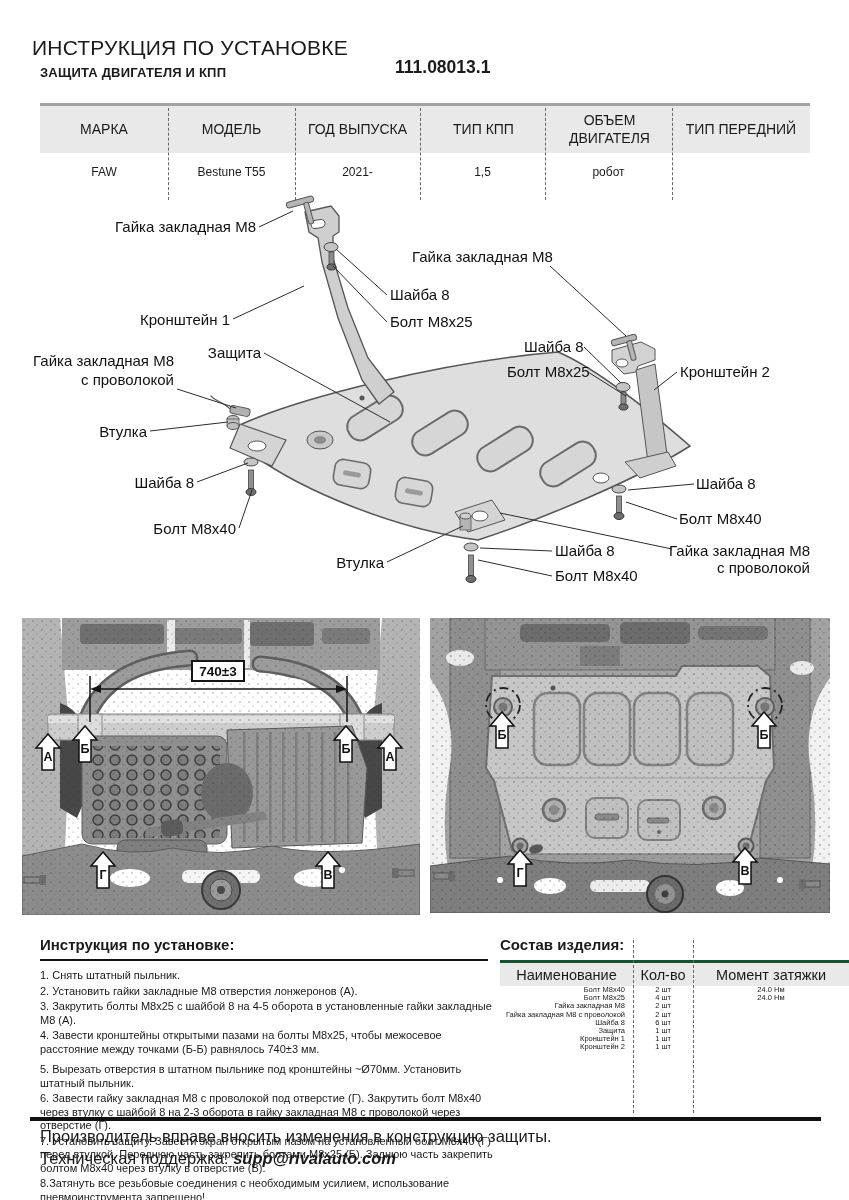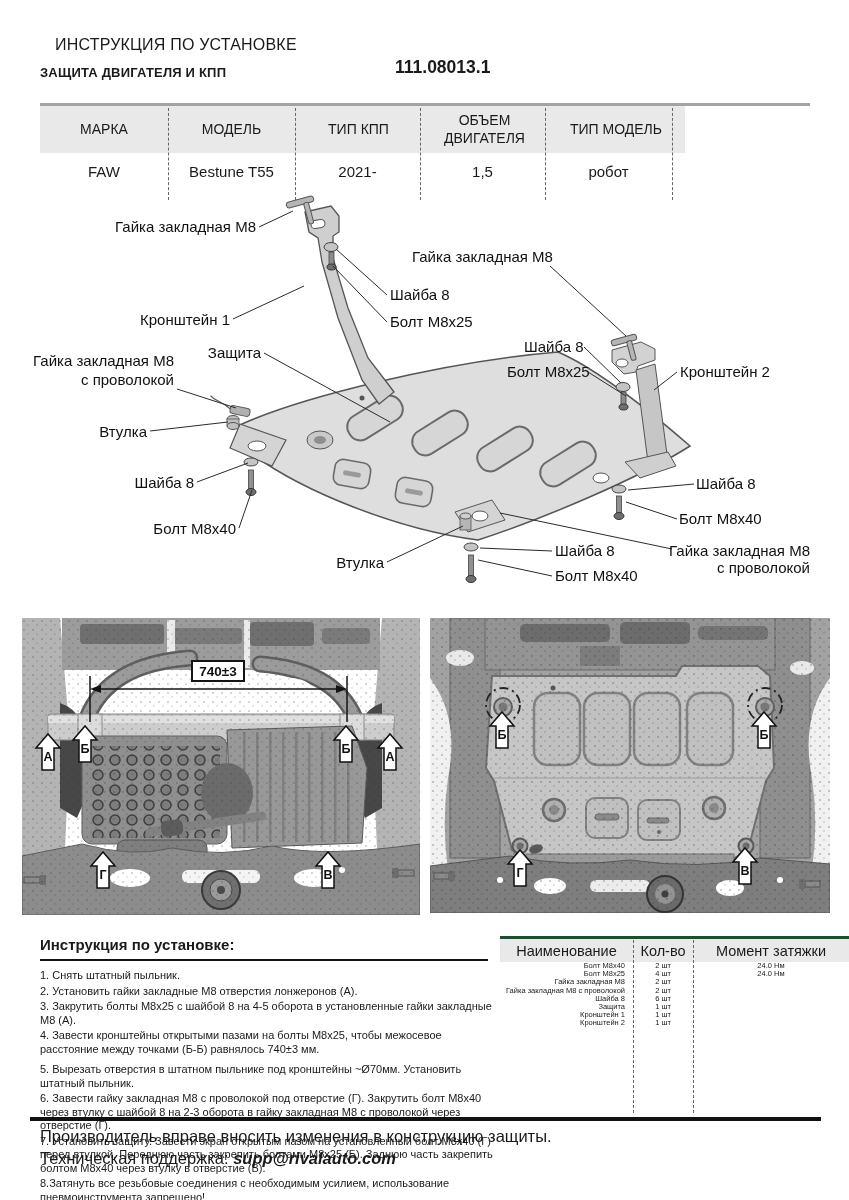--- a/index.html
+++ b/index.html
@@ -1,29 +1,29 @@
 <!DOCTYPE html>
 <html><head>
 <meta charset="utf-8">
 <style>
   html,body{margin:0;padding:0;background:#fff;}
   .page{position:relative;width:849px;height:1200px;background:#fff;overflow:hidden;
         font-family:"Liberation Sans",sans-serif;color:#1a1a1a;}
   .abs{position:absolute;}
   
-  .hdr-l1{left:55px;top:36px;font-size:16px;letter-spacing:.2px;}
+  .hdr-l1{left:32px;top:36px;font-size:21px;letter-spacing:.2px;}
   .hdr-l2{left:40px;top:57px;font-size:13px;font-weight:bold;letter-spacing:.2px;margin-top:8px;}
   .hdr-num{left:395px;top:57px;font-size:17.5px;font-weight:bold;}
   
   .spec{left:40px;top:103px;width:770px;border-top:3px solid #a3a3a3;}
   .spec .row{display:flex;}
   .spec .cell{box-sizing:border-box;display:flex;align-items:center;justify-content:center;
               text-align:center;line-height:1.25;}
   .spec .hrow .cell{height:47px;background:#e9e9e9;font-size:14px;}
-  .spec .vrow .cell{height:38px;font-size:15px;}
+  .spec .vrow .cell{height:38px;font-size:12px;}
   .c0{width:128px}.c1{width:127px}.c2{width:125px}.c3{width:125px}.c4{width:127px}.c5{width:138px}
   .spec .vsep{position:absolute;top:2px;height:92px;width:0;border-left:1.5px dashed #666;}
   
   svg text{font-family:"Liberation Sans",sans-serif;}
   .dlabel{font-size:15px;fill:#111;}
   .leader{stroke:#2b2b2b;stroke-width:1;}
   
   .instr{left:40px;top:936px;width:462px;}
   .instr h3{margin:0;font-size:15px;font-weight:bold;}
   .instr .rule{width:448px;height:2px;background:#111;margin:6px 0 8px 0;}
@@ -54,23 +54,24 @@
 <div class="page">
 
   <div class="abs hdr-l1">ИНСТРУКЦИЯ ПО УСТАНОВКЕ</div>
   <div class="abs hdr-l2">ЗАЩИТА ДВИГАТЕЛЯ И КПП</div>
   <div class="abs hdr-num">111.08013.1</div>
 
   <div class="abs spec">
     <div class="row hrow">
       <div class="cell c0">МАРКА</div>
       <div class="cell c1">МОДЕЛЬ</div>
+      <div class="cell c2">ГОД ВЫПУСКА</div>
       <div class="cell c4">ТИП КПП</div>
       <div class="cell c3">ОБЪЕМ ДВИГАТЕЛЯ</div>
-      <div class="cell c5">ТИП МОДЕЛЬ</div>
+      <div class="cell c5">ТИП ПЕРЕДНИЙ</div>
     </div>
     <div class="row vrow">
       <div class="cell c0">FAW</div>
       <div class="cell c1">Bestune T55</div>
       <div class="cell c2">2021-</div>
       <div class="cell c3">1,5</div>
       <div class="cell c4">робот</div>
     </div>
     <div class="vsep" style="left:128px"></div>
     <div class="vsep" style="left:255px"></div>
@@ -406,20 +407,21 @@
     <p>2. Установить гайки закладные М8 отверстия лонжеронов (А).</p>
     <p>3. Закрутить болты М8х25 с шайбой 8 на 4-5 оборота в установленные гайки закладные М8 (А).</p>
     <p>4. Завести кронштейны открытыми пазами на болты М8х25, чтобы межосевое расстояние между точками (Б-Б) равнялось 740±3 мм.</p>
     <p class="gap">5. Вырезать отверстия в штатном пыльнике под кронштейны ~Ø70мм. Установить штатный пыльник.</p>
     <p>6. Завести гайку закладная М8 с проволокой под отверстие (Г). Закрутить болт М8х40 через втулку с шайбой 8 на 2-3 оборота в гайку закладная М8 с проволокой через отверстие (Г).</p>
     <p>7. Установить защиту. Завести экран открытым пазом на установленный болт М8х40 (Г) перед втулкой. Переднюю часть закрепить болтами М8х25 (Б). Заднюю часть закрепить болтом М8х40 через втулку в отверстие (В).</p>
     <p>8.Затянуть все резьбовые соединения с необходимым усилием, использование пневмоинструмента запрещено!</p>
   </div>
 
   <div class="abs parts">
+    <h3>Состав изделия:</h3>
     <div class="ptable">
       <div class="prow phead">
         <div class="pc pc-name">Наименование</div>
         <div class="pc pc-qty">Кол-во</div>
         <div class="pc pc-tq">Момент затяжки</div>
       </div>
       <div class="pbody">
         <div class="prow">
           <div class="pc pc-name">Болт М8х40</div>
           <div class="pc pc-qty">2 шт</div>

